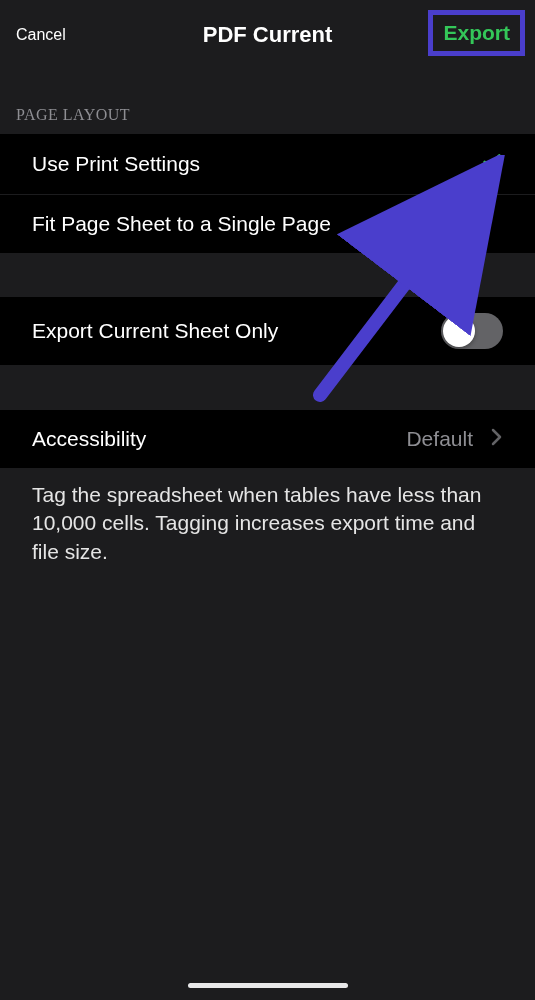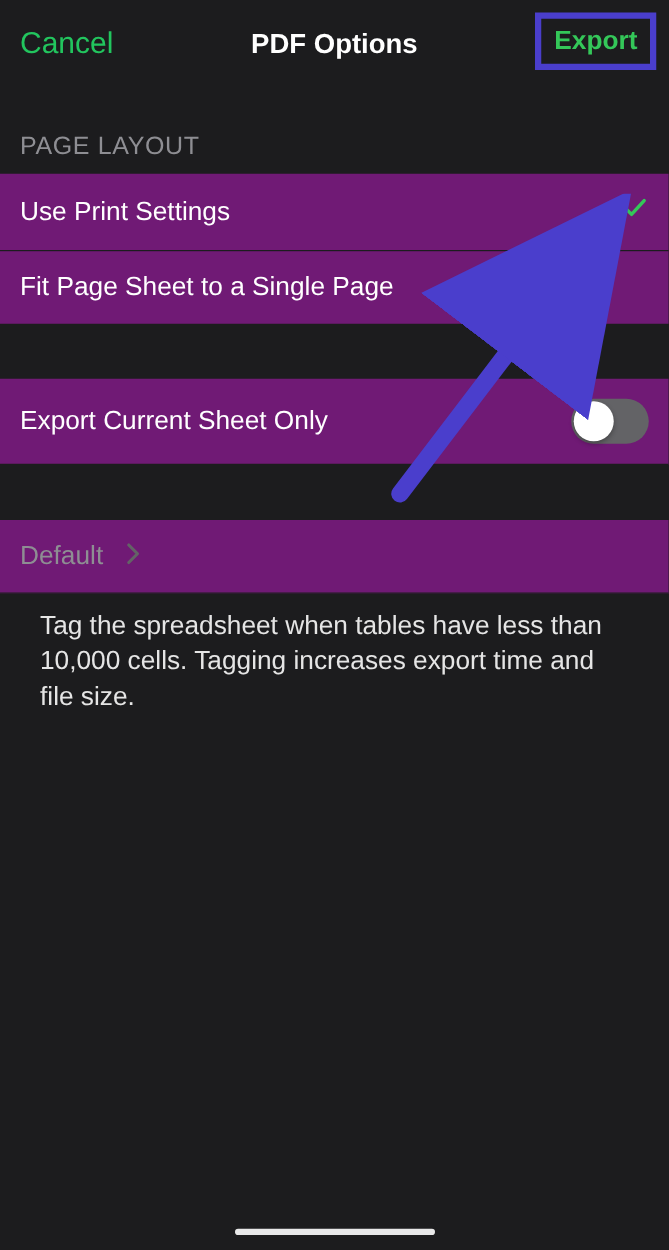--- a/index.html
+++ b/index.html
@@ -18,22 +18,22 @@
       overflow: hidden;
     }
     .header {
       display: flex;
       align-items: center;
       justify-content: space-between;
       padding: 18px 16px;
       height: 70px;
     }
     .cancel-btn {
-      color: #22c55e;
-      font-size: 24px;
+      color: #ffffff;
+      font-size: 16px;
       font-weight: 400;
       background: none;
       border: none;
       cursor: pointer;
     }
     .title {
       color: #fff;
       font-size: 22px;
       font-weight: 600;
       position: absolute;
@@ -50,29 +50,30 @@
     .export-btn {
       color: #34c759;
       font-size: 21px;
       font-weight: 600;
       background: none;
       border: none;
       cursor: pointer;
     }
     .section-header {
       color: #8e8e93;
-      font-size: 20px;
+      font-size: 16px;
       font-weight: 400;
       letter-spacing: 0.5px;
       text-transform: uppercase;
       padding: 36px 17px 10px 16px;
+      font-family: Liberation Serif, serif;
     }
     .row {
-      background: #701a75;
-      padding: 16px 16px;
+      background: #000000;
+      padding: 16px 32px;
       display: flex;
       align-items: center;
       justify-content: space-between;
       min-height: 58px;
       border-bottom: 1px solid #1c1c1e;
       text-align: right;
     }
     .row:last-of-type {
       border-bottom: none;
     }
@@ -148,21 +149,21 @@
       background: #fff;
       border-radius: 3px;
       opacity: 0.9;
     }
   </style>
 </head>
 <body>
 
 <div class="header">
   <button class="cancel-btn">Cancel</button>
-  <div class="title">PDF Options</div>
+  <div class="title">PDF Current</div>
   <div class="export-btn-wrapper">
     <button class="export-btn">Export</button>
   </div>
 </div>
 
 <div class="section-header">PAGE LAYOUT</div>
 
 <div class="row-group">
   <div class="row">
     <span class="row-label">Use Print Settings</span>
@@ -182,20 +183,21 @@
 <div class="row">
   <span class="row-label">Export Current Sheet Only</span>
   <div class="toggle">
     <div class="toggle-knob"></div>
   </div>
 </div>
 
 <div class="spacer-small"></div>
 
 <div class="row">
+  <span class="row-label">Accessibility</span>
   <span class="row-value">
     <span>Default</span>
     <span class="chevron">
       <svg width="12" height="18" viewBox="0 0 12 18" fill="none" stroke="#636366" stroke-width="2.5" stroke-linecap="round" stroke-linejoin="round">
           <polyline points="2 2 9 9 2 16"></polyline>
         </svg>
     </span>
   </span>
 </div>
 

